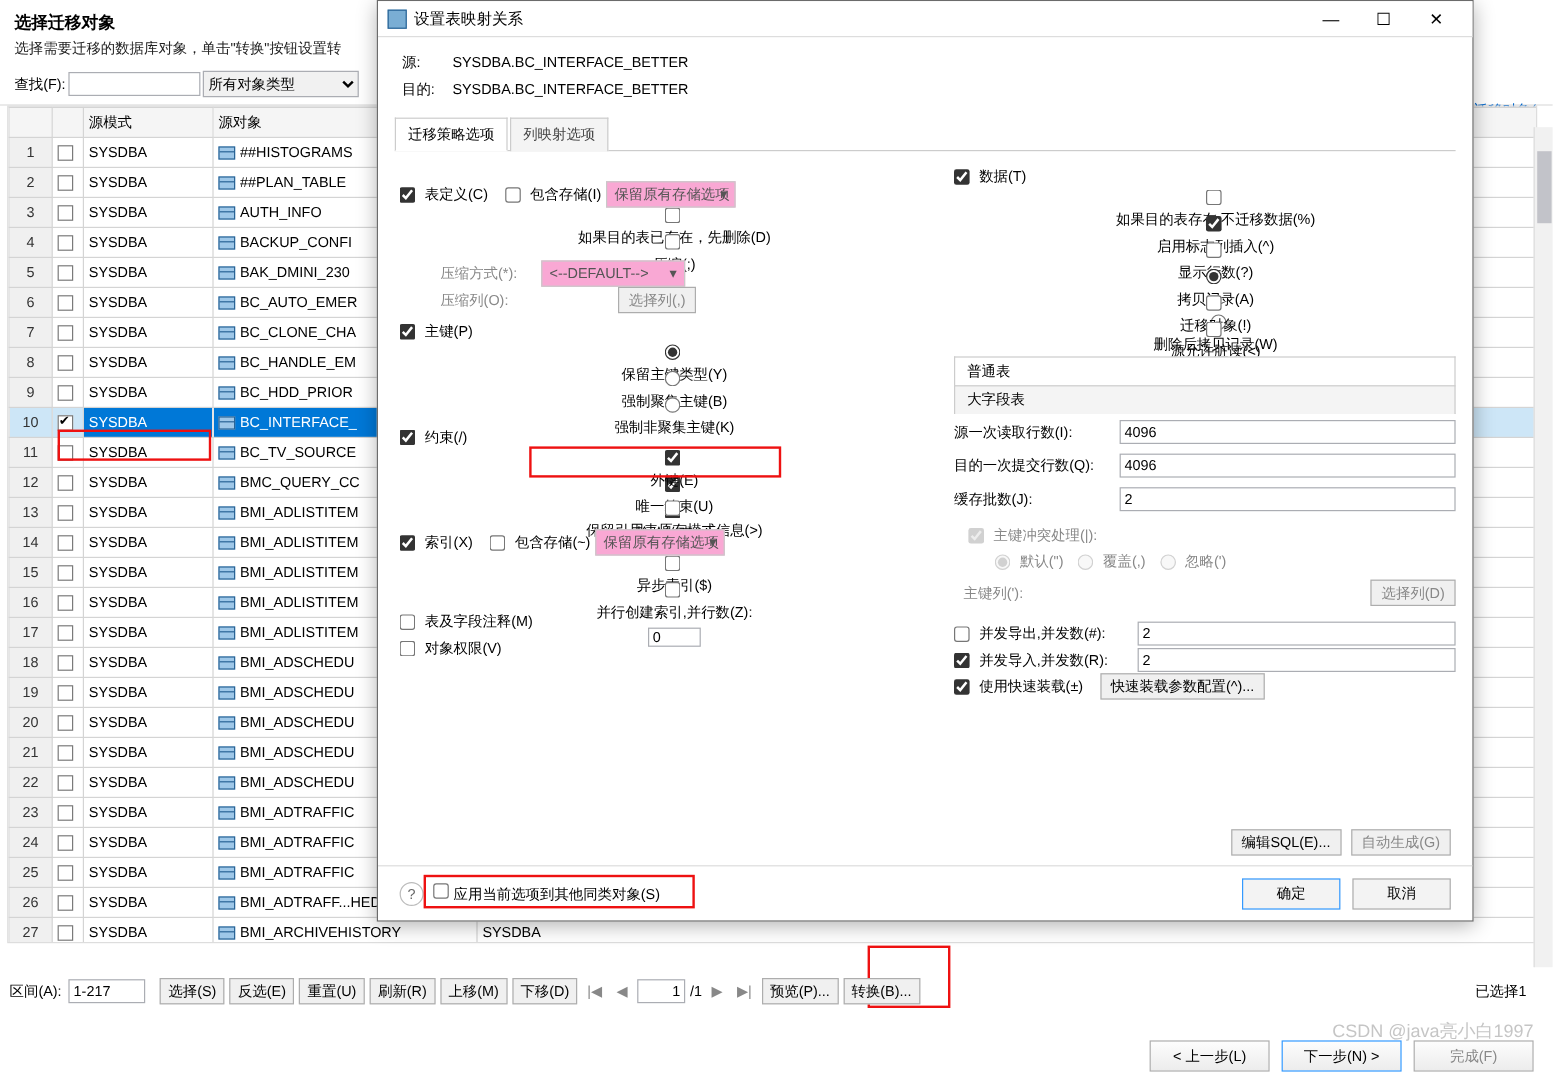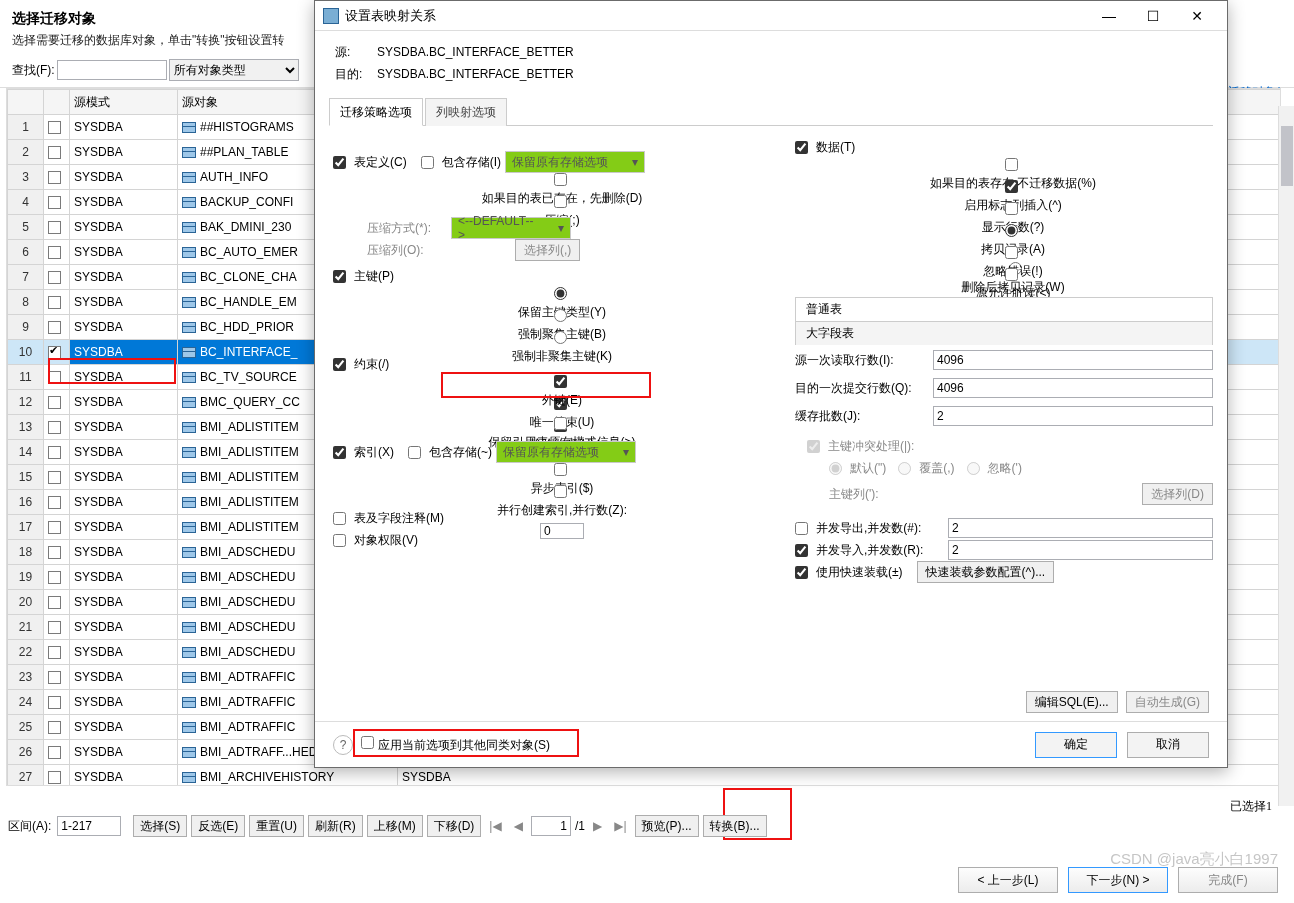--- a/index.html
+++ b/index.html
@@ -28,21 +28,21 @@
 .icon-table { display: inline-block; width: 14px; height: 11px; background: linear-gradient(#9ec7e8,#9ec7e8); border: 1px solid #2a6496; vertical-align: middle; margin-right: 4px; position: relative; }
 .icon-table::before { content: ""; position: absolute; left: 0; top: 3px; right: 0; height: 1px; background: #2a6496; }
 .red-box { position: absolute; border: 2px solid #e11; pointer-events: none; }
 .scroll-v { position: absolute; right: 0; top: 106px; width: 16px; height: 700px; background: #f1f1f1; border-left: 1px solid #ddd;}
 .scroll-v .thumb { position: absolute; left: 2px; top: 20px; width: 12px; height: 60px; background: #c2c3c9; }
 .bottom-bar { position: absolute; left: 6px; right: 6px; top: 812px; height: 28px; display: flex; align-items: center; gap: 4px; }
 .bottom-bar .lbl { margin: 0 2px; }
 .bottom-bar input { width: 64px; height: 20px; border: 1px solid #abadb3; text-align: left; padding: 0 3px;}
 .bottom-bar .btn { height: 22px; padding: 0 6px; border: 1px solid #adadad; background: #f0f0f0; cursor: pointer; display:inline-flex; align-items:center;}
 .bottom-bar .nav { color: #888; padding: 0 4px; cursor: pointer; }
-.sel-count { position: absolute; right: 22px; top: 798px; font-family: Liberation Serif, serif; }
+.sel-count { position: absolute; right: 22px; top: 818px; }
 .wiz-buttons { position: absolute; right: 16px; bottom: 10px; display: flex; gap: 10px; }
 .wiz-buttons button { width: 100px; height: 26px; border: 1px solid #adadad; background: linear-gradient(#fdfdfd,#ececec); cursor: pointer; }
 .wiz-buttons button.primary { border: 1px solid #3399ff; }
 .wiz-buttons button.disabled { color: #888; }
 .watermark { position: absolute; right: 16px; bottom: 34px; color: rgba(150,150,150,.55); font-size: 15px; pointer-events:none;}
 
 
 .dlg { position: absolute; left: 314px; top: 0; width: 914px; height: 768px; border: 1px solid #6b6b6b; background: #fff; box-shadow: 0 4px 16px rgba(0,0,0,.3); display:flex; flex-direction:column;}
 .dlg-title { height: 30px; display: flex; align-items: center; padding: 0 8px; border-bottom: 1px solid #ddd; background:#fff;}
 .dlg-title .ticon { width: 16px; height: 16px; background: #7aaed4; margin-right: 6px; border: 1px solid #2a6496; }
@@ -56,21 +56,21 @@
 .tabs .tab.active { background: #fff; border-bottom: 1px solid #fff; }
 .tabs .tab.inactive { background: #f4f4f4; color: #444; }
 .dlg-body { flex: 1; position: relative; padding: 10px 18px 0; overflow: hidden; }
 .col-left { position: absolute; left: 18px; top: 25px; width: 440px; }
 .col-right { position: absolute; left: 480px; top: 10px; width: 418px; }
 .opt { display: flex; align-items: center; height: 22px; gap: 4px; }
 .opt.sub { margin-left: 18px; flex-direction: column; }
 .opt.sub2 { margin-left: 34px; }
 input[type=checkbox], input[type=radio] { margin: 0 4px 0 0; accent-color: #333; }
 .opt.disabled { color: #888; }
-.combo { height: 22px; border: 1px solid #c9c9c9; background: #84cc16; padding: 0 36px 0 6px; display:inline-flex; align-items:center; color:#555; position:relative;}
+.combo { height: 22px; border: 1px solid #c9c9c9; background: #f9a8d4; padding: 0 4px 0 6px; display:inline-flex; align-items:center; color:#555; position:relative;}
 .combo::after { content:"▾"; position:absolute; right:6px; color:#555;}
 .btn-sm { height: 22px; padding: 0 8px; border: 1px solid #adadad; background: #f0f0f0; cursor: pointer; display:inline-flex; align-items:center;}
 .btn-sm.disabled { color:#888; }
 .subtabs { margin-top: 6px; border-bottom: 1px solid #ccc; display: flex; flex-direction: column; }
 .subtabs .st { padding: 3px 10px; border: 1px solid #ccc; border-bottom: none; background: #fff; cursor:pointer; position:relative; top:1px;}
 .subtabs .st.inactive { background: #f4f4f4; }
 .kv { display: flex; align-items: center; height: 26px; gap: 6px; margin-top: 2px;}
 .kv label { width: 132px; }
 .kv input[type=text] { flex: 1; height: 20px; border: 1px solid #abadb3; padding: 1px 3px; }
 .dlg-actions { display:flex; justify-content:flex-end; gap:8px; padding:0 18px 8px;}
@@ -465,21 +465,21 @@
           <span>显示行数(?)</span>
         </div>
       <div class="opt sub">
           <input type="radio" name="cp" checked="" style="">
           <span>拷贝记录(A)</span>
         <input type="radio" name="cp" style="margin-left: 8px;">
           <span>删除后拷贝记录(W)</span>
         </div>
       <div class="opt sub">
           <input type="checkbox" style="">
-          <span>忽略错误(!)</span>
+          <span>迁移对象(!)</span>
         </div>
       <div class="opt sub">
           <input type="checkbox" style="">
           <span>源允许脏读(&lt;)</span>
         </div>
       <div class="subtabs">
         <div class="st">普通表</div>
         <div class="st inactive">大字段表</div>
       </div>
       <div class="kv">
@@ -500,21 +500,21 @@
         </div>
       <div class="opt sub2 disabled">
         <input type="radio" checked="" disabled="" style="">
           <span>默认(")</span>
         <input type="radio" disabled="" style="margin-left: 8px;">
           <span>覆盖(,)</span>
         <input type="radio" disabled="" style="margin-left: 8px;">
           <span>忽略(')</span>
       </div>
       <div class="kv disabled" style="color:#888">
-          <label style="margin-left:34px">主键列('):</label>
+          <label style="margin-left:8px">主键列('):</label>
           <span style="flex:1"></span>
           <span class="btn-sm disabled">选择列(D)</span>
         </div>
       <div class="opt" style="margin-top:10px">
           <input type="checkbox" style="">
           <span style="width:128px;display:inline-block">并发导出,并发数(#):</span>
           <input type="text" style="flex: 1 1 0%; height: 20px; border: 1px solid rgb(171, 173, 179); padding: 0px 3px;" value="2">
         </div>
       <div class="opt">
           <input type="checkbox" checked="" style="">

